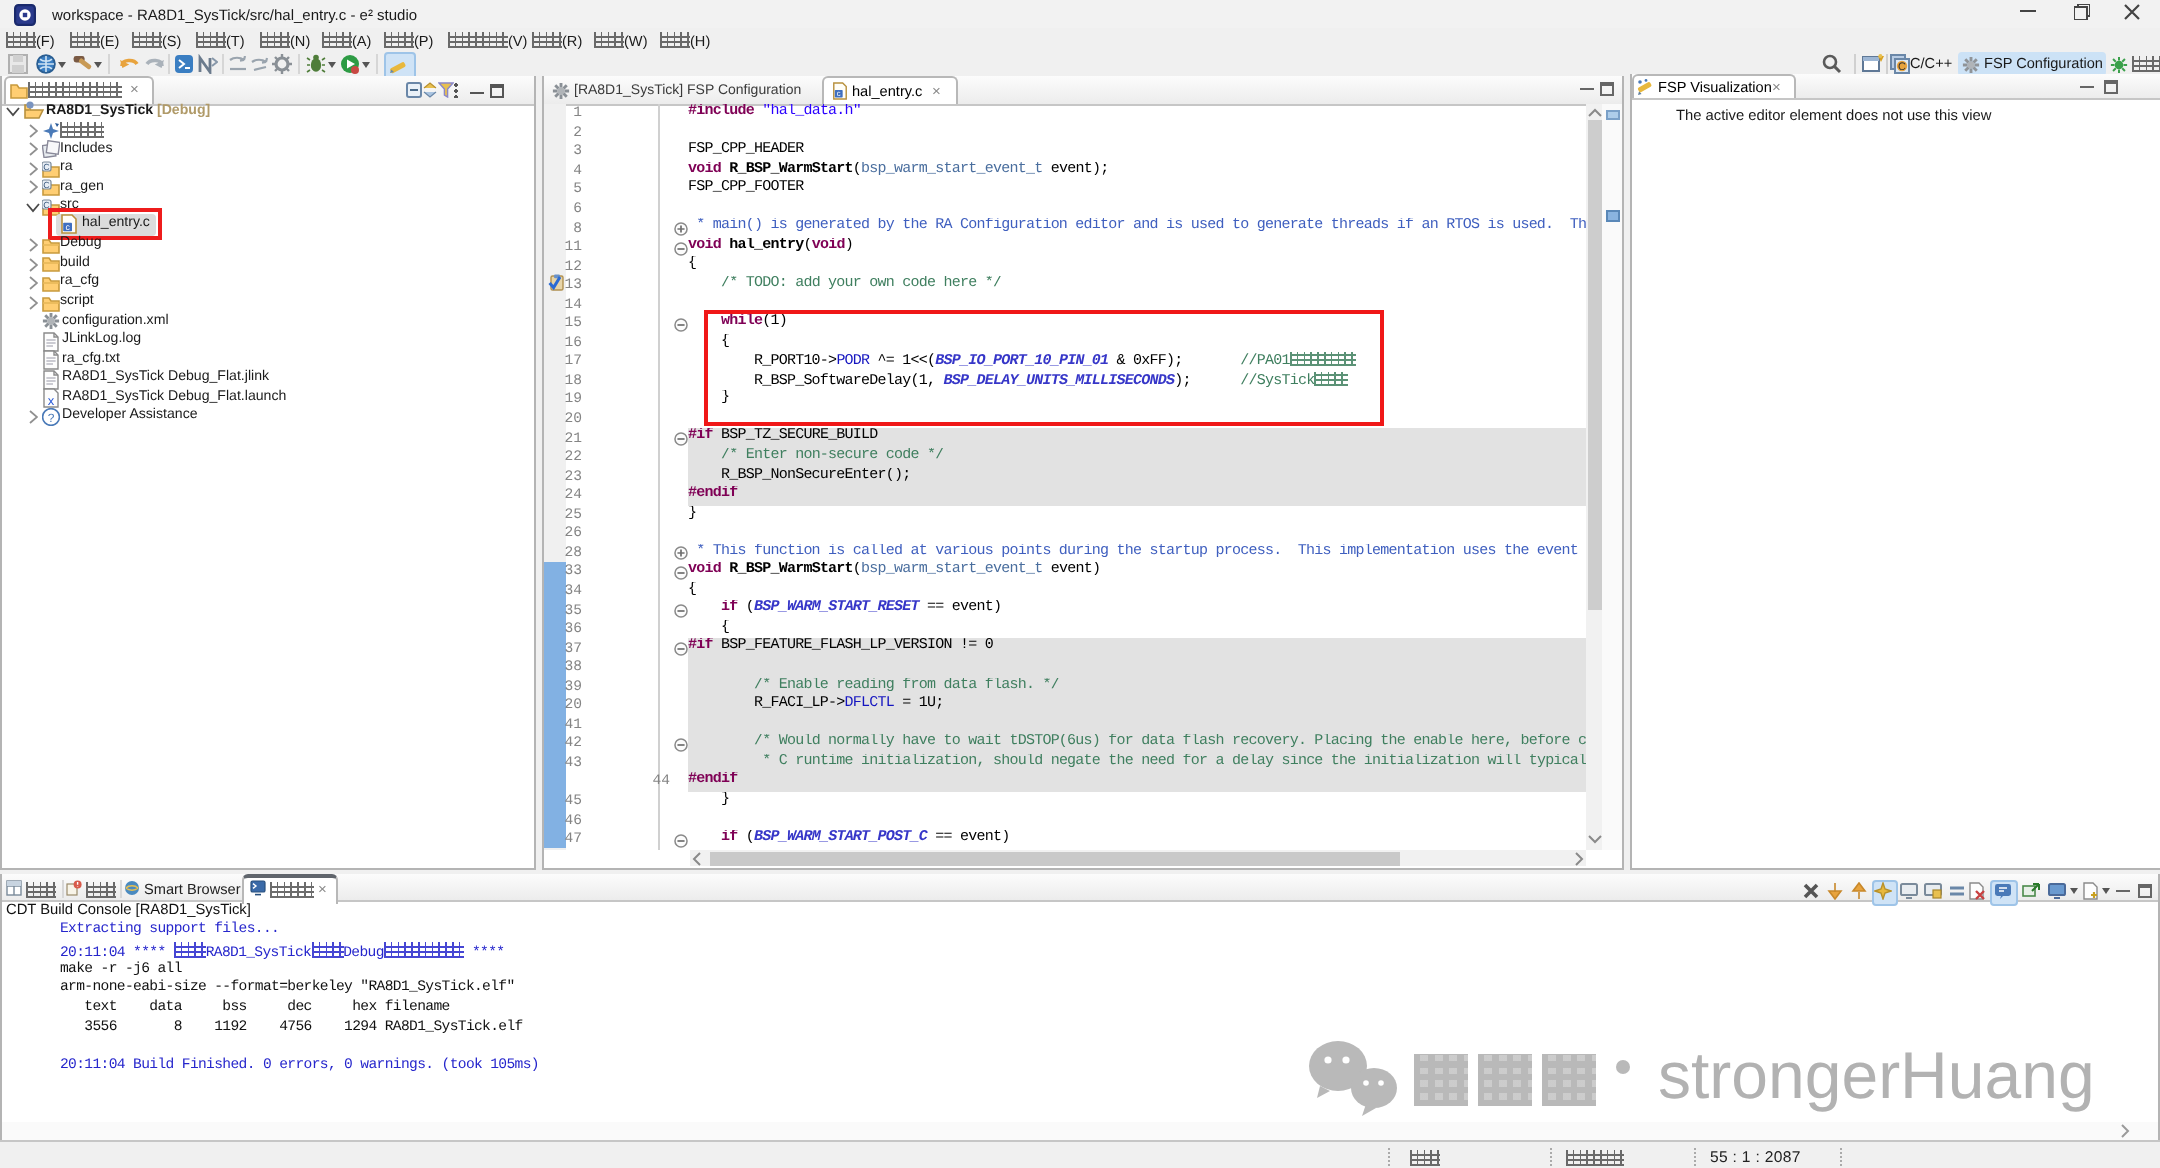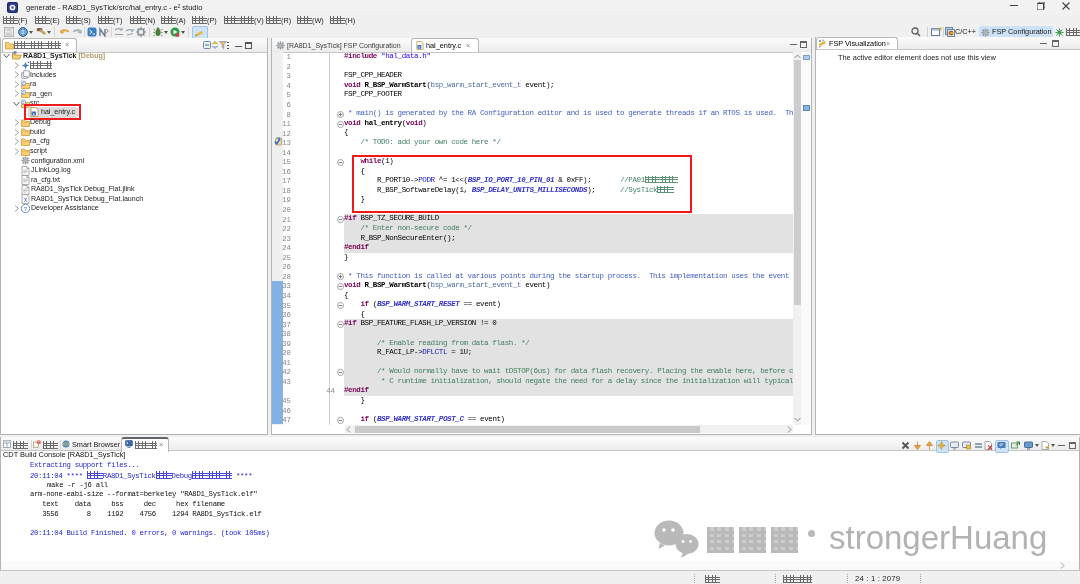--- a/index.html
+++ b/index.html
@@ -38,21 +38,21 @@
 </style>
 </head>
 <body>
 
 <div class="abs" style="left:0;top:0;width:1080px;height:14px;background:#f2f2f2;">
   <svg class="abs" style="left:7px;top:2px" width="11" height="11" viewBox="0 0 10 10">
     <rect x="0.5" y="0.5" width="9" height="9" rx="1.5" fill="#2a3a8c" stroke="#1a2a6c"></rect>
     <circle cx="5" cy="5" r="2.6" fill="#fff"></circle>
     <rect x="4" y="4" width="2" height="2" fill="#2a3a8c"></rect>
   </svg>
-  <div class="abs" style="left:26px;top:3px;font-size:7.5px;color:#1a1a1a;">generate - RA8D1_SysTick/src/hal_entry.c - e² studio</div>
+  <div class="abs" style="left:26px;top:3px;font-size:7.5px;color:#1a1a1a;">workspace - RA8D1_SysTick/src/hal_entry.c - e² studio</div>
   <div class="abs" style="left:1010px;top:5px;width:8px;height:1px;background:#444;"></div>
   <svg class="abs" style="left:1037px;top:2px" width="8" height="8" viewBox="0 0 8 8">
     <rect x="0" y="1.5" width="6.5" height="6.5" fill="none" stroke="#444" stroke-width="1"></rect>
     <path d="M2 1.5 V0 H8 V6 H6.5" fill="none" stroke="#444" stroke-width="1"></path>
   </svg>
   <svg class="abs" style="left:1062px;top:2px" width="8" height="8" viewBox="0 0 8 8">
     <path d="M0.5 0.5 L7.5 7.5 M7.5 0.5 L0.5 7.5" stroke="#444" stroke-width="1.1"></path>
   </svg>
 </div>
 
@@ -678,21 +678,21 @@
   <svg class="abs" style="left:1069px;top:441.5px" width="7" height="7" viewBox="0 0 7 7">
         <rect x="0.5" y="0.5" width="6" height="6" fill="none" stroke="#666" stroke-width="1"></rect>
         <path d="M0.5 1.5 H6.5" stroke="#666" stroke-width="1"></path>
       </svg>
   </div>
 
   <div class="abs" style="left:3px;top:451px;font-size:7.4px;color:#111;">CDT Build Console [RA8D1_SysTick]</div>
   <div id="conlines" style="position:absolute;left:3px;top:0;font-family:'Liberation Mono',monospace;font-size:7.3px;letter-spacing:-0.32px;white-space:pre;">
     <div class="abs" style="top:461.3px;color:#2626cc;">Extracting support files...</div>
     <div class="abs" style="top:470.9px;color:#2626cc;">20:11:04 **** <span class="cnb" style="width:16px;height:8px"></span>RA8D1_SysTick<span class="cnb" style="width:16px;height:8px"></span>Debug<span class="cnb" style="width:40px;height:8px"></span> ****</div>
-    <div class="abs" style="top:480.6px;color:#111;margin-left:17px;">make -r -j6 all</div>
+    <div class="abs" style="top:480.6px;color:#111;">make -r -j6 all</div>
     <div class="abs" style="top:490.2px;color:#111;">arm-none-eabi-size --format=berkeley "RA8D1_SysTick.elf"</div>
     <div class="abs" style="top:499.9px;color:#111;">   text    data     bss     dec     hex filename</div>
     <div class="abs" style="top:509.5px;color:#111;">   3556       8    1192    4756    1294 RA8D1_SysTick.elf</div>
     <div class="abs" style="top:528.8px;color:#2626cc;">20:11:04 Build Finished. 0 errors, 0 warnings. (took 105ms)</div>
   </div>
 
   <div id="wmark">
   <svg class="abs" style="left:652px;top:518px" width="50" height="42" viewBox="0 0 50 42">
     <ellipse cx="17" cy="15" rx="14.5" ry="12.5" fill="#b9b9b9"></ellipse>
     <path d="M8 25 L6.5 31 L13 27.5 Z" fill="#b9b9b9"></path>
@@ -713,19 +713,19 @@
   <div class="abs" style="left:1px;top:561px;width:1078px;height:9px;background:#fafafa;"></div>
   <svg class="abs" style="left:1060px;top:562px" width="5" height="7" viewBox="0 0 5 7">
       <path d="M1 0.5 L4 3.5 L1 6.5" fill="none" stroke="#9a9a9a" stroke-width="1"></path>
     </svg>
 </div>
 
 <div id="statusbar">
   <div class="abs" style="left:0;top:570px;width:1080px;height:14px;background:#f0f0f0;border-top:1px solid #c6c6c6;box-sizing:border-box;font-size:7.4px;color:#222;">
     <span class="cn abs" style="left:705px;top:3.5px;width:15px;height:8px"></span>
     <span class="cn abs" style="left:783px;top:3.5px;width:29px;height:8px"></span>
-    <div class="abs" style="left:855px;top:3px;font-size:7.8px;letter-spacing:0.15px;">24 : 1 : 2079</div>
+    <div class="abs" style="left:855px;top:3px;font-size:7.8px;letter-spacing:0.15px;">55 : 1 : 2087</div>
     <div class="abs" style="left:694px;top:2.5px;width:1px;height:9px;border-left:1px dotted #aaa;"></div>
     <div class="abs" style="left:775px;top:2.5px;width:1px;height:9px;border-left:1px dotted #aaa;"></div>
     <div class="abs" style="left:847px;top:2.5px;width:1px;height:9px;border-left:1px dotted #aaa;"></div>
     <div class="abs" style="left:920px;top:2.5px;width:1px;height:9px;border-left:1px dotted #aaa;"></div>
   </div>
   </div>
 
 </body></html>

